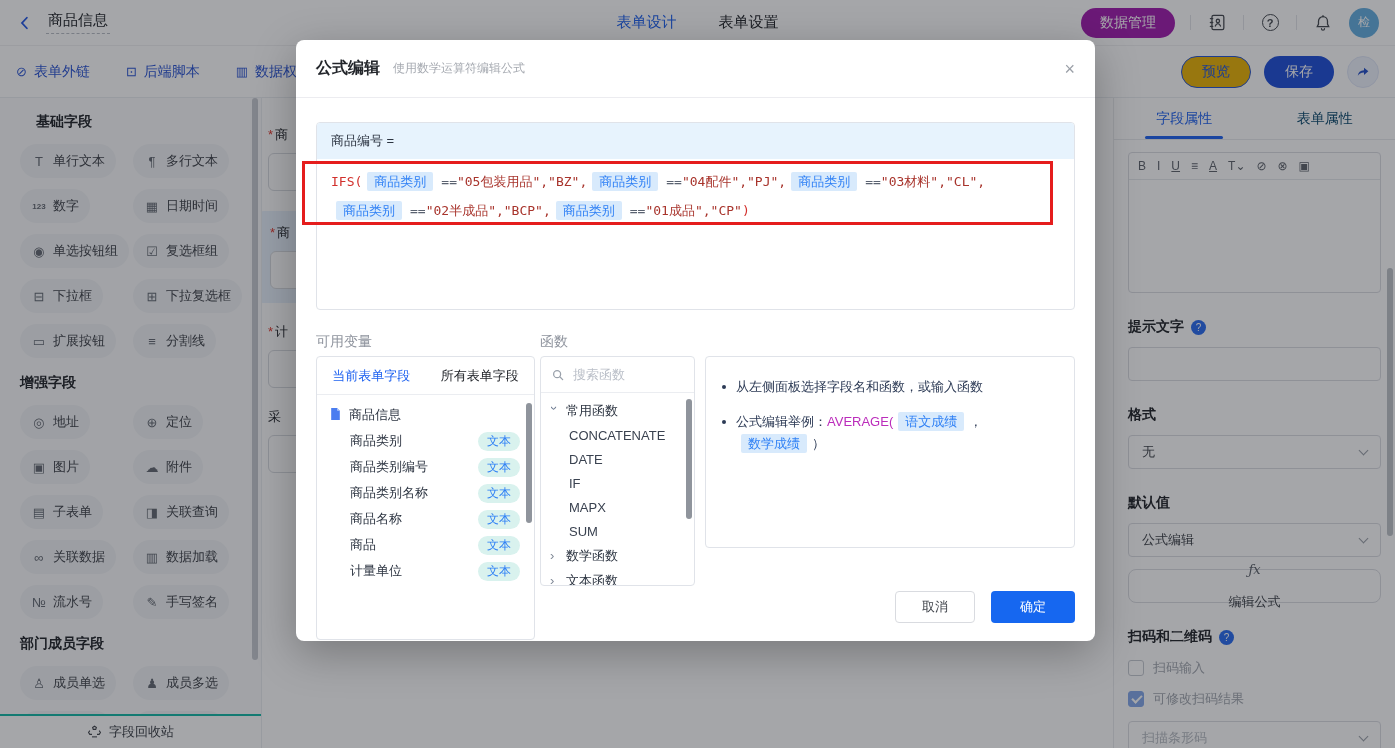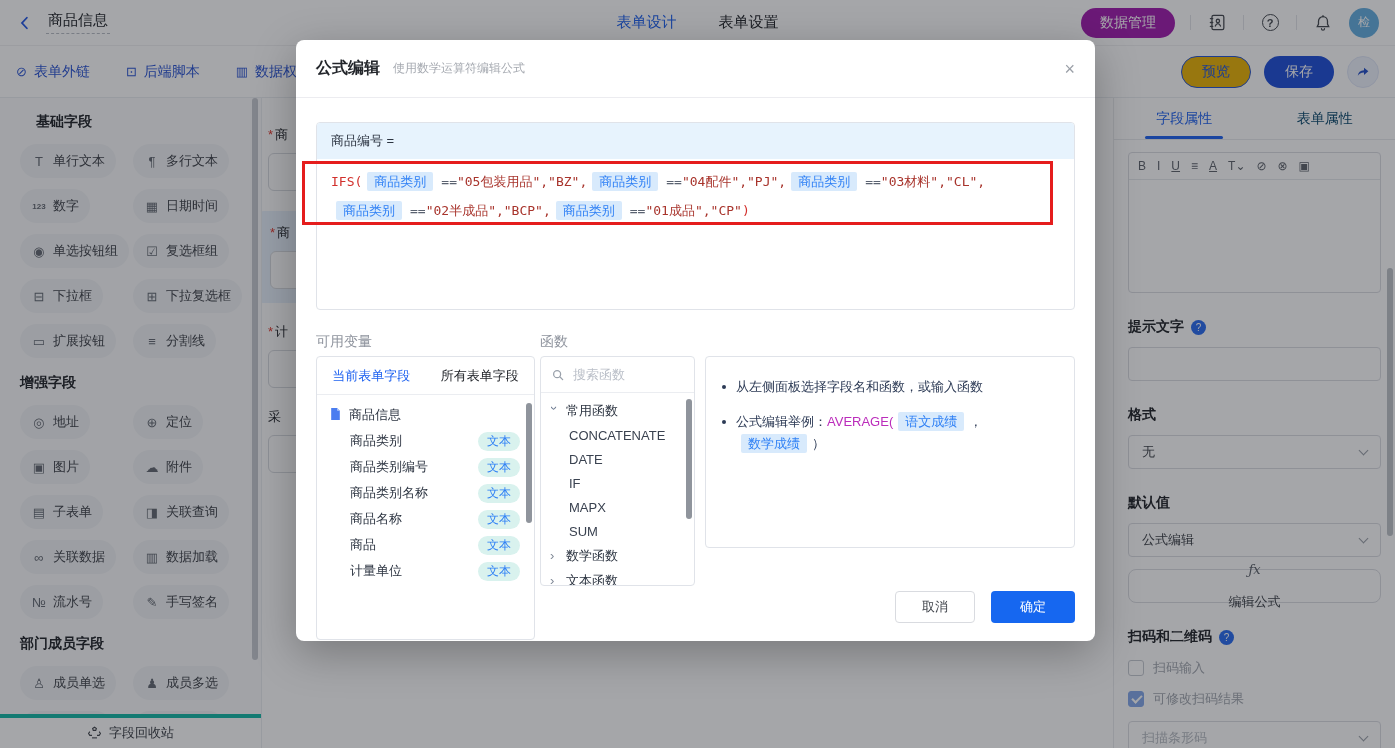--- a/index.html
+++ b/index.html
@@ -33,21 +33,21 @@
 
   
   .sidebar { position:absolute; top:98px; left:0; width:262px; bottom:0; background:#fafbfc; border-right:1px solid #ebedf0; padding:15px 0 0 20px; overflow:hidden; }
   .sb-section-title { font-size:14px; font-weight:bold; color:#23262b; margin:10px 0 13px; }
   .sb-section-title:first-child { margin-top:0;margin-left:16px; }
   .sb-grid { display:grid; grid-template-columns:113px 1fr; gap:11px 0; margin-bottom:16px; }
   .sb-pill { display:inline-flex; align-items:center; gap:6px; background:#f1f2f5; border-radius:17px; padding:8px 11px; font-size:13px; color:#3f434a; width:max-content; cursor:pointer; }
   .sb-pill .g { color:#646a73; font-size:13px; width:16px; text-align:center; flex:none; }
   .sb-pill .g.num { font-size:8px; font-weight:bold; }
   .sidebar-scroll { position:absolute; top:0; right:3px; width:6px; height:562px; background:#c7cad0; border-radius:3px; }
-  .recycle-bar { position:absolute; left:0; right:0; bottom:0; height:34px; background:#fff; border-top:4px solid #14b8a6; display:flex; align-items:center; justify-content:center; gap:7px; font-size:13px; color:#3f434a; cursor:pointer; }
+  .recycle-bar { position:absolute; left:0; right:0; bottom:0; height:34px; background:#fff; border-top:2px solid #14b8a6; display:flex; align-items:center; justify-content:center; gap:7px; font-size:13px; color:#3f434a; cursor:pointer; }
 
   
   .canvas { position:absolute; top:98px; left:262px; right:282px; bottom:0; background:#fff; padding:28px 0 0 6px; overflow:hidden; }
   .cv-field { margin:0 0 20px 0; width:640px; }
   .cv-label { font-size:13px; color:#23262b; margin-bottom:9px; }
   .cv-label .req { color:#e0392f; margin-right:2px; }
   .cv-input { width:560px; height:38px; border:1px solid #d9dbe0; border-radius:6px; background:#fff; }
   .cv-field.selected { background:#e9f2fd; padding:13px 10px 14px; margin-left:-8px; border-radius:4px; }
 
   

